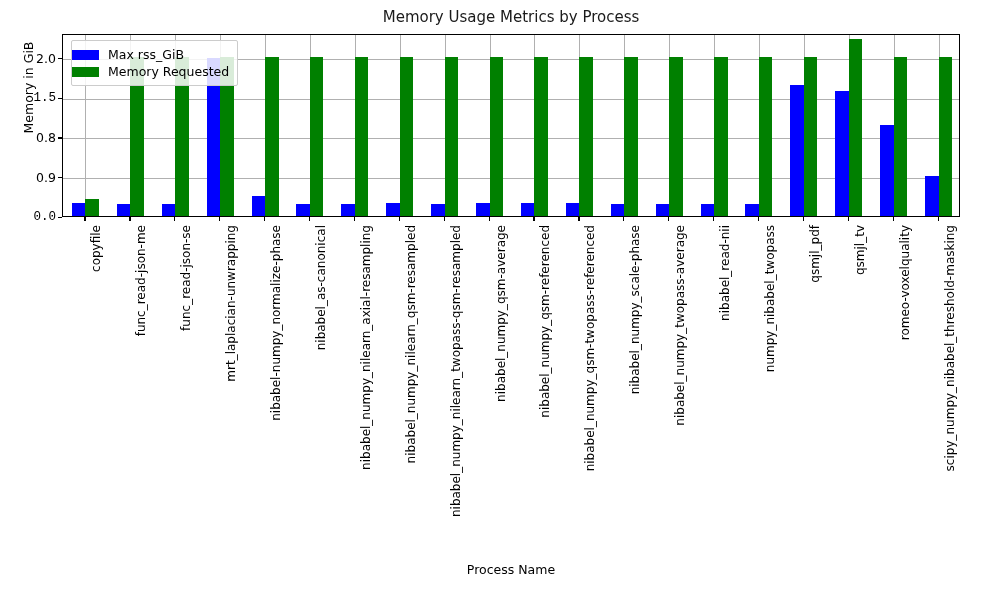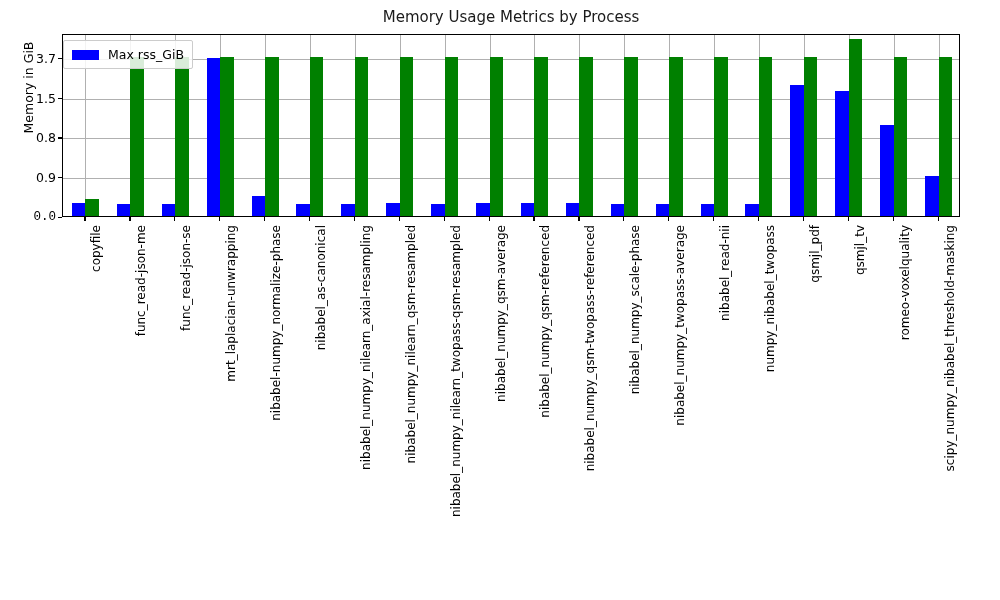--- a/index.html
+++ b/index.html
@@ -133,26 +133,26 @@
   .bar {
     position: absolute;
     bottom: 0;
   }
   .bar-blue { background: #0000ff; }
   .bar-green { background: #008000; }
 
   
   #legend {
     position: absolute;
-    left: 0;
+    left: 8px;
     top: 5px;
     background: rgba(255,255,255,0.85);
     border: 1px solid #cccccc;
     border-radius: 2px;
-    padding: 5px 8px 5px 8px;
+    padding: 5px 8px 5px 0;
     z-index: 20;
   }
   .legend-row {
     display: flex;
     align-items: center;
     height: 17px;
   }
   .legend-swatch {
     width: 27px;
     height: 10px;
@@ -169,22 +169,22 @@
 
 <div id="figure">
 
   <div id="chart-title">Memory Usage Metrics by Process</div>
 
   <div id="ylabel">Memory in GiB</div>
   <div id="ytick-labels">
       <div class="ytick-label" style="top: 183px; font-family: Liberation Mono, monospace;">0.0</div>
       <div class="ytick-label" style="top: 143.217px;">0.9</div>
       <div class="ytick-label" style="top: 103.435px;">0.8</div>
-      <div class="ytick-label" style="top: 63.6522px;">1.5</div>
-      <div class="ytick-label" style="top: 23.8696px;">3.7</div>
+      <div class="ytick-label" style="top: 63.6522px; font-family: Liberation Mono, monospace;">1.5</div>
+      <div class="ytick-label" style="top: 23.8696px;">2.0</div>
     </div>
 
   <div id="plot-area">
     <div id="plot-inner">
         <div class="gridline-h" style="top: 143.217px;"></div>
         <div class="gridline-h" style="top: 103.435px;"></div>
         <div class="gridline-h" style="top: 63.6522px;"></div>
         <div class="gridline-h" style="top: 23.8696px;"></div>
         <div class="gridline-v" style="left: 22.45px;"></div>
         <div class="bar bar-blue" title="Max rss_GiB: 0.16" style="background: rgb(0, 0, 255); width: 13.47px; height: 12.7304px; left: 8.98px;"></div>
@@ -245,23 +245,28 @@
         <div class="bar bar-green" title="Memory Requested: 2" style="background: rgb(0, 128, 0); width: 13.47px; height: 159.13px; left: 830.65px;"></div>
         <div class="gridline-v" style="left: 875.55px;"></div>
         <div class="bar bar-blue" title="Max rss_GiB: 0.5" style="background: rgb(0, 0, 255); width: 13.47px; height: 39.7826px; left: 862.08px;"></div>
         <div class="bar bar-green" title="Memory Requested: 2" style="background: rgb(0, 128, 0); width: 13.47px; height: 159.13px; left: 875.55px;"></div>
       </div>
     <div id="legend">
         <div class="legend-row">
           <span class="legend-swatch" style="background: rgb(0, 0, 255);"></span>
           <span class="legend-text">Max rss_GiB</span>
         </div>
+        <div class="legend-row">
+          <span class="legend-swatch" style="background: rgb(0, 128, 0);"></span>
+          <span class="legend-text">Memory Requested</span>
+        </div>
       </div>
   </div>
 
+  <div id="xlabel">Process Name</div>
 
 <div class="ytick-mark" style="top: 217px;"></div>
     <div class="ytick-mark" style="top: 177.217px;"></div>
     <div class="ytick-mark" style="top: 137.435px;"></div>
     <div class="ytick-mark" style="top: 97.6522px;"></div>
     <div class="ytick-mark" style="top: 57.8696px;"></div>
     <div class="xtick-mark" style="left: 84.45px;"></div>
     <div class="xtick-label" style="left: 89.45px;">copyfile</div>
     <div class="xtick-mark" style="left: 129.35px;"></div>
     <div class="xtick-label" style="left: 134.35px;">func_read-json-me</div>

